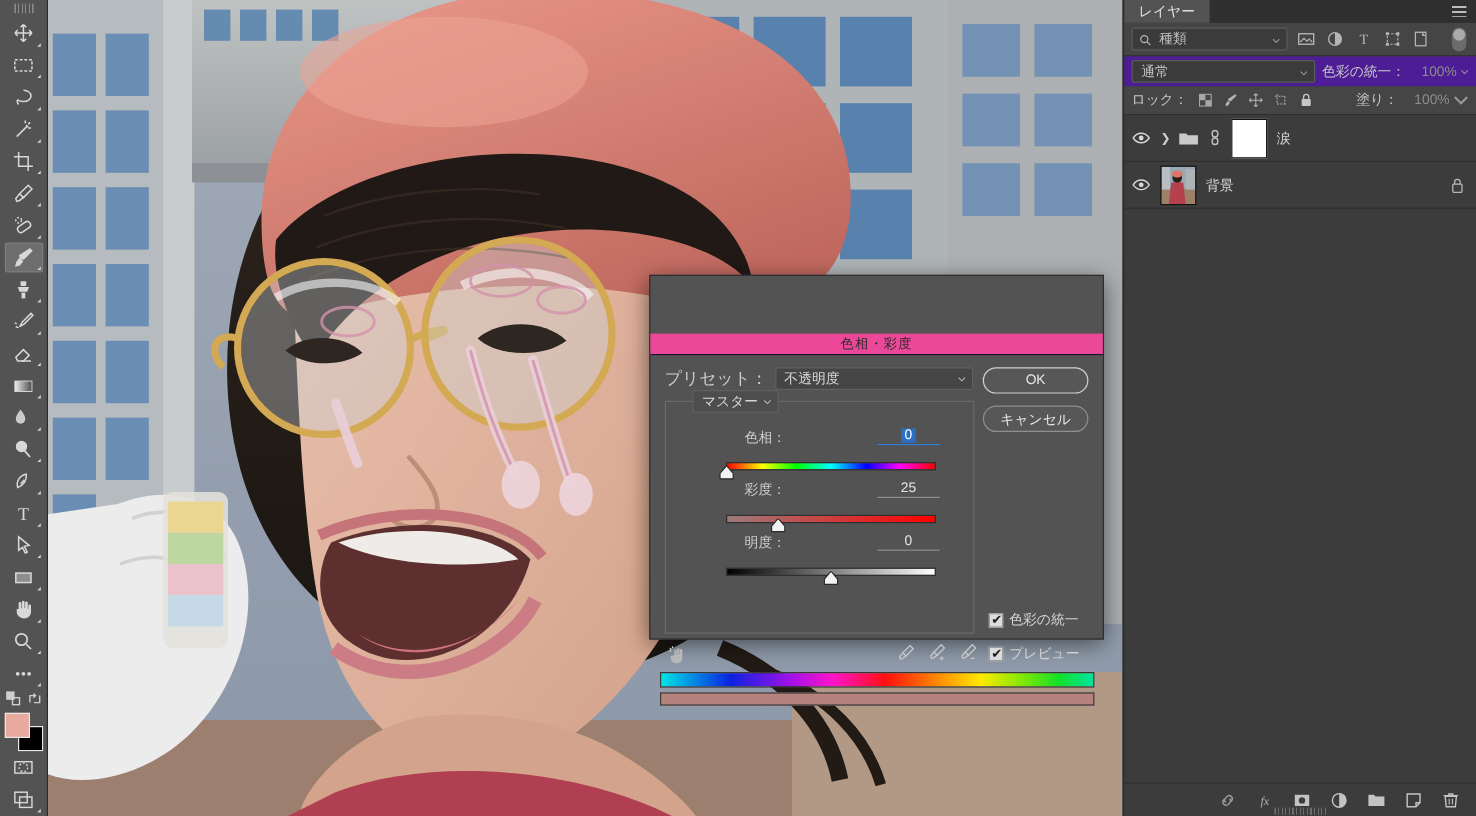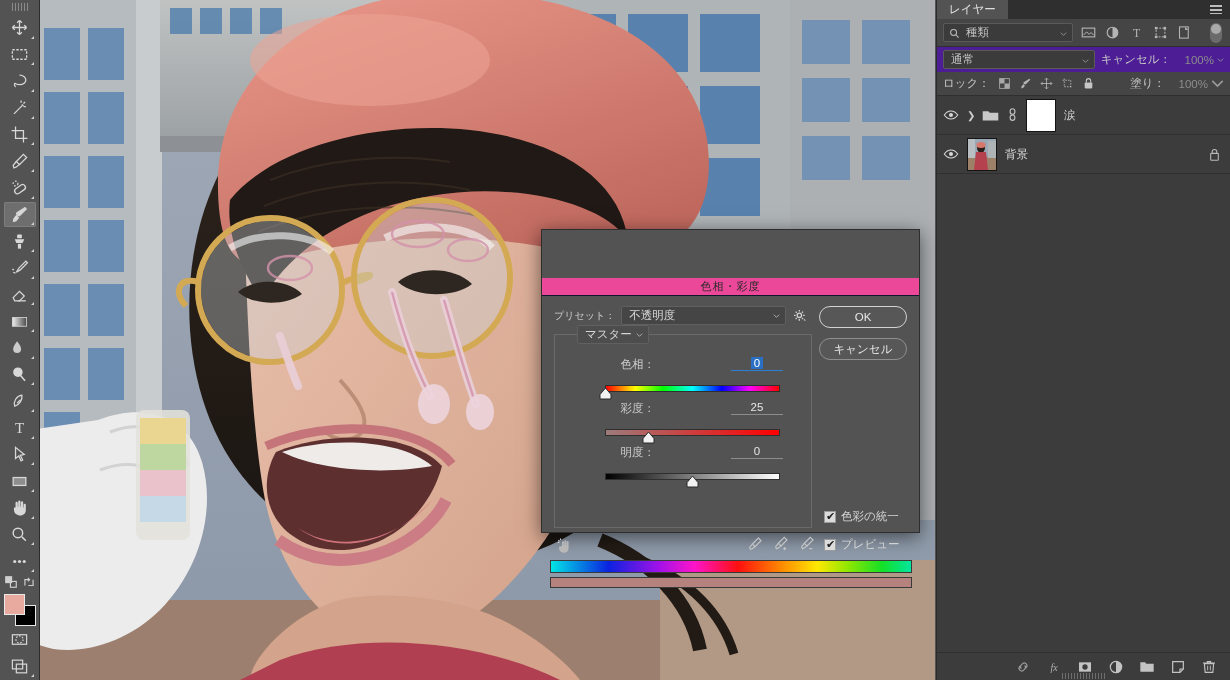--- a/index.html
+++ b/index.html
@@ -37,21 +37,21 @@
   
   #dialog { position:absolute; left:541px; top:229px; width:379px; height:304px;
     background:#535353; border:1px solid #2e2e2e;
     box-shadow:0 4px 18px rgba(0,0,0,.55); color:#d6d6d6; font-size:12px; }
   #dlg-title { height:18px; background:#ec4899; color:#2a2a2a; font-size:11px;
     display:flex; align-items:center; justify-content:center; letter-spacing:1px;
     border-bottom:1px solid #0f172a;margin-top:48px; }
   .dlg-body { position:relative; padding:10px 12px; }
 
   .row-preset { display:flex; align-items:center; gap:6px; }
-  .lbl { color:#cdcdcd; font-size:10px; white-space:nowrap; }
+  .lbl { color:#cdcdcd; font-size:14px; white-space:nowrap; }
   .select { position:relative; background:#454545; border:1px solid #606060;
     height:19px; border-radius:2px; color:#d8d8d8; font-size:11.5px;
     display:flex; align-items:center; padding:0 16px 0 7px; }
   .select .chev { position:absolute; right:5px; top:50%; margin-top:-2px;
     width:7px; height:4px; }
   #preset-select { width:165px; }
   .gear { width:16px; height:16px; position:relative; }
 
   .btn { width:88px; height:22px; border-radius:11px; border:1px solid #8f8f8f;
     background:#575757; color:#e7e7e7; font-size:11.5px; display:flex;
@@ -675,21 +675,21 @@
     </div>
 
     <div id="lp-blend">
       <div id="blend-select">
         <span>通常</span>
         <svg class="chev" viewBox="0 0 10 6">
           <path d="M1 1l4 4 4-4" fill="none" stroke="#9a9a9a" stroke-width="1.3"></path>
           </svg>
       </div>
       <div class="opa-group">
-        <span>キャンセル：</span>
+        <span>色彩の統一：</span>
         <span class="opa-val">100%</span>
         <svg class="sm-chev" viewBox="0 0 10 6">
           <path d="M1 1l4 4 4-4" fill="none" stroke="#9a9a9a" stroke-width="1.3"></path>
           </svg>
       </div>
     </div>
 
     <div id="lp-lock">
       <span>ロック：</span>
       <svg viewBox="0 0 24 24">

